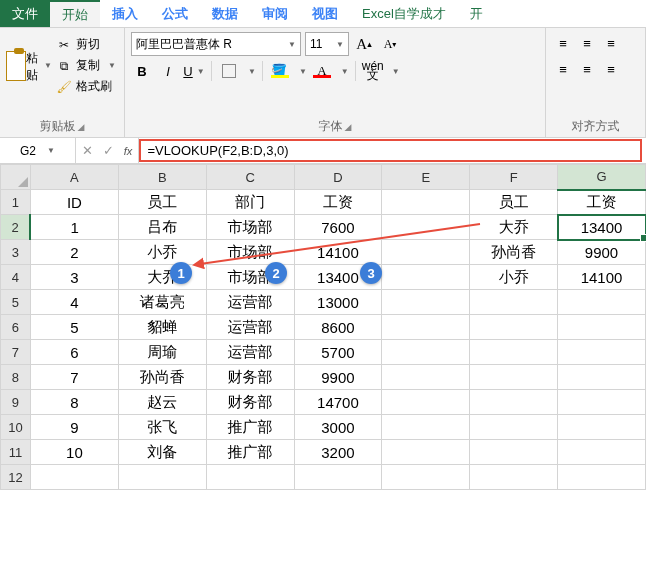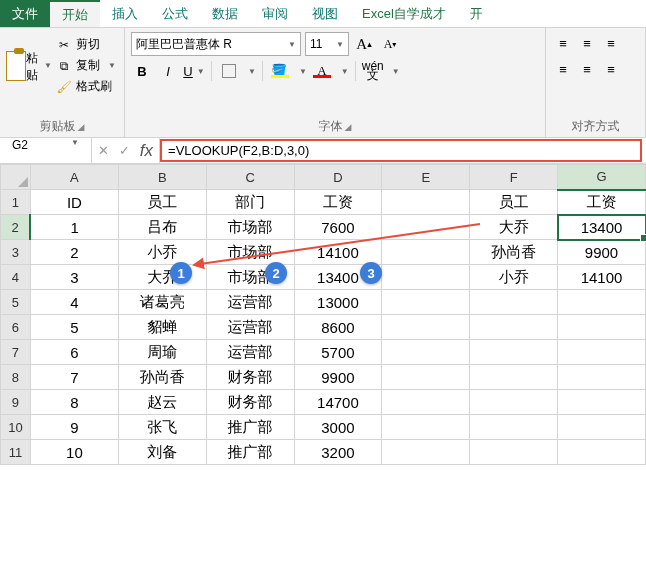--- a/index.html
+++ b/index.html
@@ -3,21 +3,21 @@
 <meta charset="utf-8">
 <style>
 * { box-sizing: border-box; margin: 0; padding: 0; }
 body { font-family: "Microsoft YaHei", sans-serif; font-size: 13px; background: #fff; width: 646px; height: 563px; overflow: hidden; position: relative; }
 
 
 .tabs { display: flex; align-items: stretch; height: 28px; background: #fff; border-bottom: 1px solid #d4d4d4; }
 .tab { padding: 0 12px; display: flex; align-items: center; font-size: 13px; cursor: pointer; }
 .tab.file { background: #217346; color: #fff; }
 .tab.active { background: #f3f3f3; color: #217346; border-top: 2px solid #217346; }
-.tab.normal { background: #fff; color: #0f766e; }
+.tab.normal { background: #fff; color: #3b82f6; font-weight: bold; }
 .tab.excel { color: #217346; }
 
 
 .ribbon { display: flex; height: 110px; background: #f3f3f3; border-bottom: 1px solid #d4d4d4; }
 .group { border-right: 1px solid #d4d4d4; display: flex; flex-direction: column; justify-content: space-between; padding: 4px 6px 2px; }
 .group-label { text-align: center; font-size: 12px; color: #666; display: flex; justify-content: center; align-items: center; gap: 2px; }
 .group-label .corner { font-size: 9px; color: #888; }
 .clipboard { width: 125px; }
 .clip-top { display: flex; }
 .paste-btn { display: flex; align-items: center; width: 46px; padding-top: 4px; }
@@ -38,23 +38,23 @@
 .btn-icon { width: 22px; height: 22px; display: flex; align-items: center; justify-content: center; border: 1px solid transparent; cursor: pointer; font-size: 13px; }
 .btn-fa { font-family: "Times New Roman", serif; }
 .sep { width: 1px; height: 20px; background: #d4d4d4; margin: 0 2px; }
 .color-bar { width: 18px; height: 3px; margin-top: -2px; }
 
 .align-group { width: 100px; }
 .align-row { display: flex; gap: 2px; }
 
 
 .fbar { display: flex; align-items: stretch; height: 26px; border-bottom: 1px solid #d4d4d4; background: #fff; }
-.name-box { width: 92px; border-right: 1px solid #d4d4d4; display: flex; padding: 0 12px; justify-content: space-between; font-size: 12px; }
+.name-box { width: 76px; border-right: 1px solid #d4d4d4; display: flex; align-items: center; padding: 0 20px; justify-content: space-between; font-size: 12px; }
 .fx-tools { display: flex; align-items: center; padding: 0 6px; gap: 10px; color: #999; border-right: 1px solid #d4d4d4; }
-.fx-label { font-style: italic; font-size: 17px; color: #555; }
+.fx-label { font-style: italic; font-size: 11px; color: #555; }
 .formula-input { flex: 1; padding: 0 6px; border: 2px solid #e74c3c; margin: 1px 4px 1px 0; display: flex; align-items: center; font-size: 13px; }
 
 
 .sheet { position: relative; }
 .sheet table { border-collapse: collapse; table-layout: fixed; }
 .sheet th, .sheet td { border: 1px solid #d4d4d4; height: 25px; font-size: 15px; text-align: center; font-weight: normal; }
 .sheet th { background: #e6e6e6; color: #333; font-size: 13px; }
 .sheet .hdr-col { background: #e6e6e6; width: 30px; font-size: 13px; color: #333; }
 .sheet .hdr-corner { width: 30px; background: #e6e6e6; position: relative; }
 .sheet .hdr-corner::after { content: ""; position: absolute; right: 2px; bottom: 2px; width: 0; height: 0; border-left: 10px solid transparent; border-bottom: 10px solid #b0b0b0; }
@@ -327,20 +327,30 @@
     <tr>
           <th class="hdr-col">11</th>
           <td>10</td>
           <td>刘备</td>
           <td>推广部</td>
           <td>3200</td>
           <td></td>
           <td></td>
           <td></td>
         </tr>
+    <tr>
+          <th class="hdr-col">12</th>
+          <td></td>
+          <td></td>
+          <td></td>
+          <td></td>
+          <td></td>
+          <td></td>
+          <td></td>
+        </tr>
   </tbody>
     </table>
 
   <svg class="overlay" width="646" height="400">
     <defs>
       <marker id="ah" markerWidth="10" markerHeight="10" refX="2" refY="3" orient="auto">
         <path d="M0,0 L6,3 L0,6 Z" fill="#e74c3c"></path>
       </marker>
     </defs>
     <line x1="480" y1="60" x2="200" y2="100" stroke="#e74c3c" stroke-width="2" marker-end="url(#ah)"></line>

